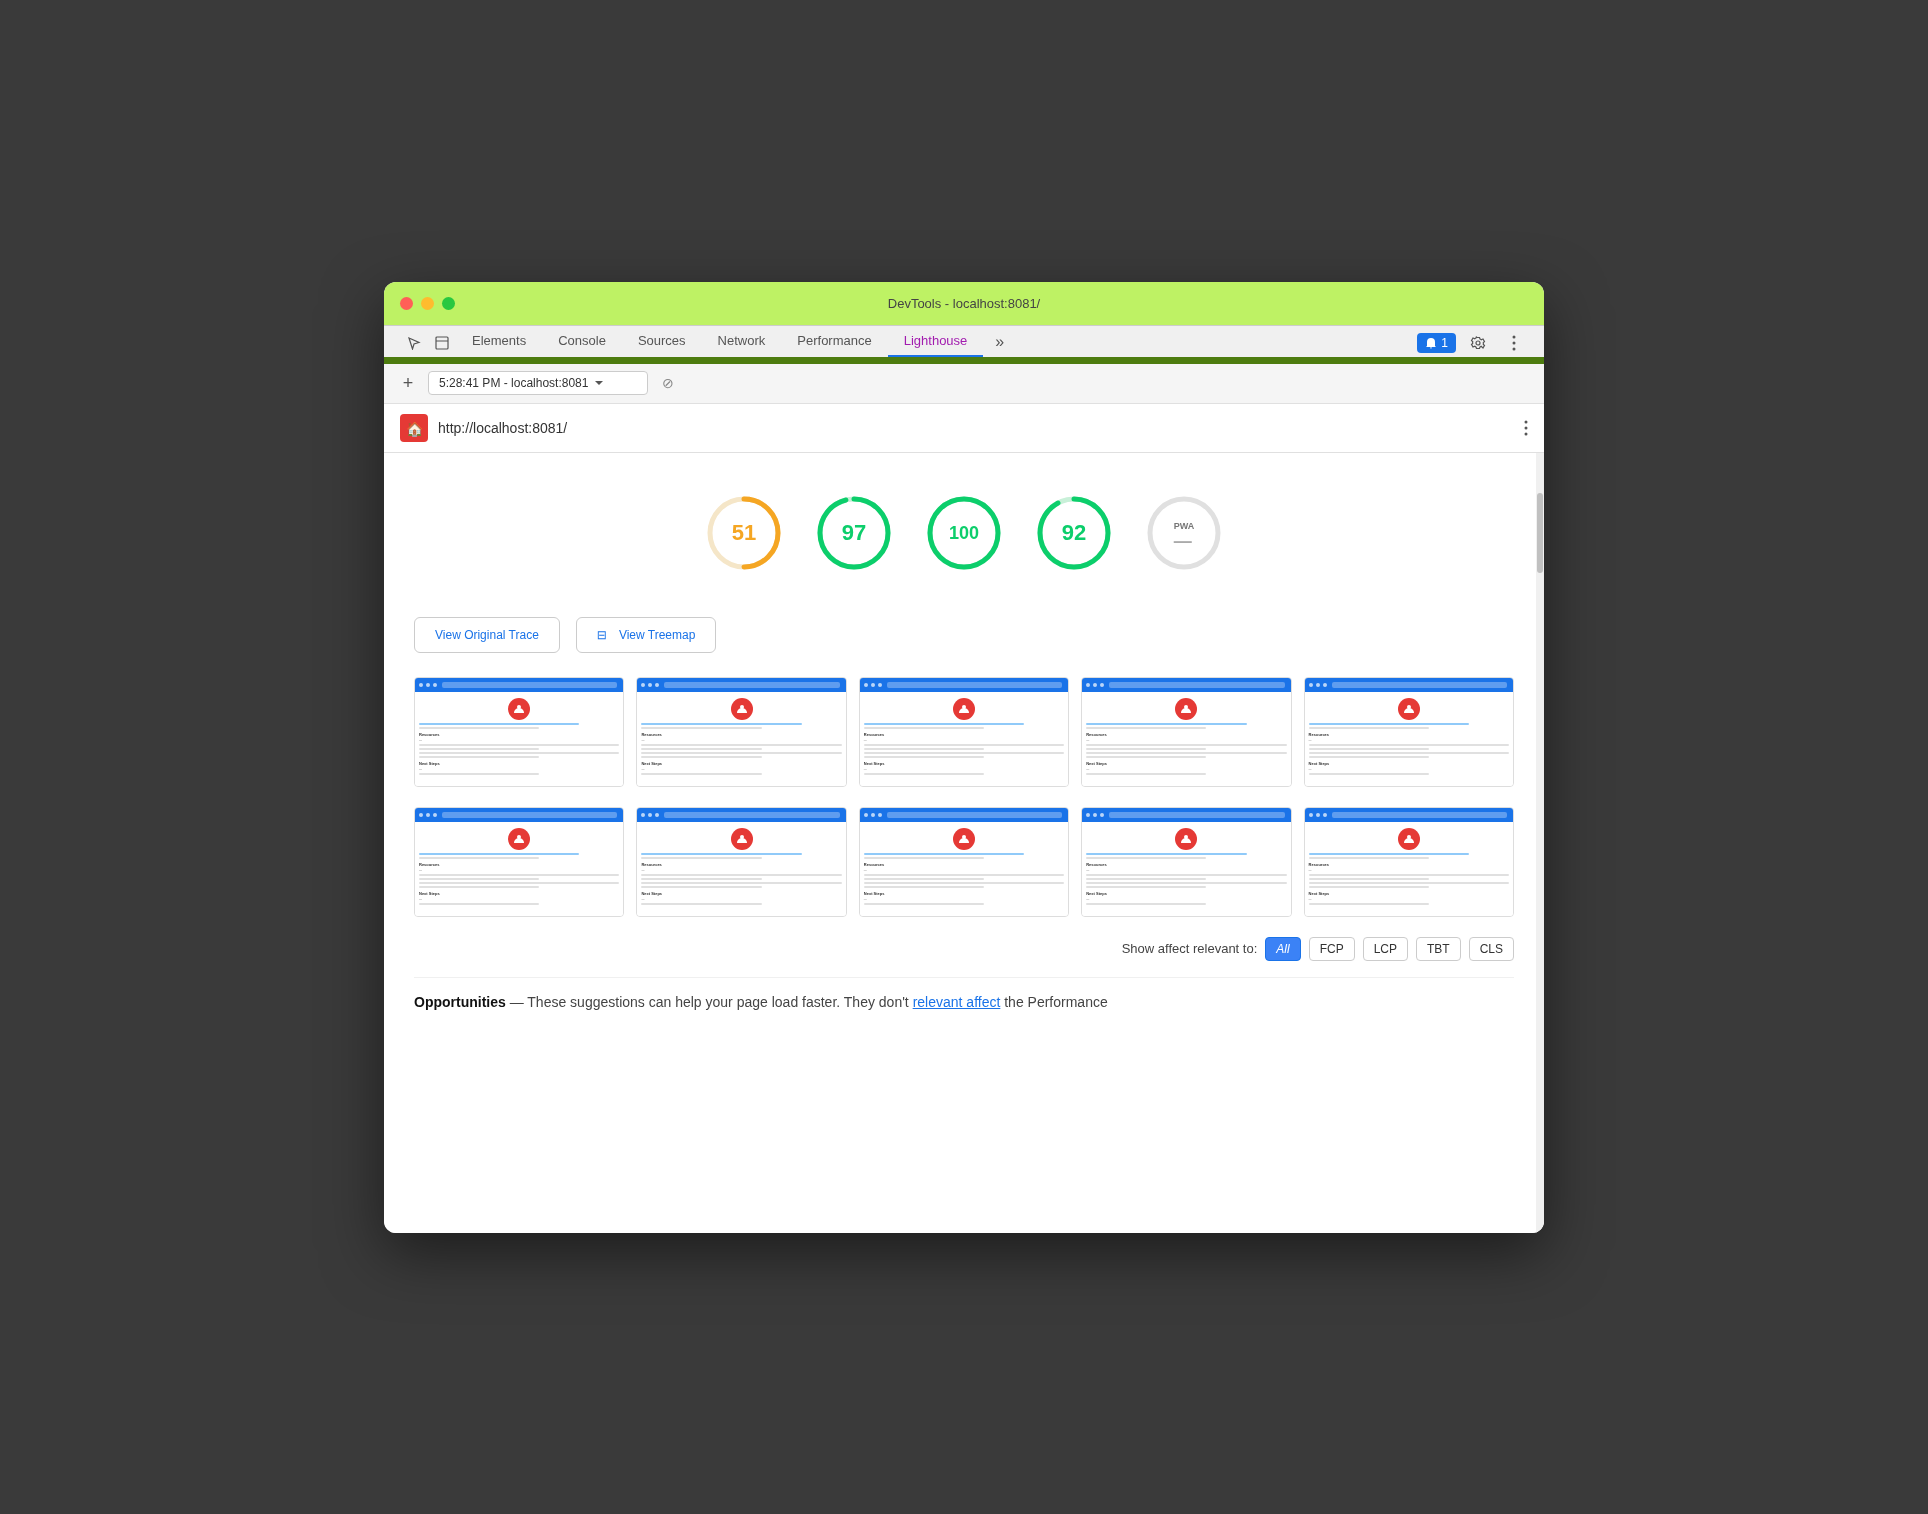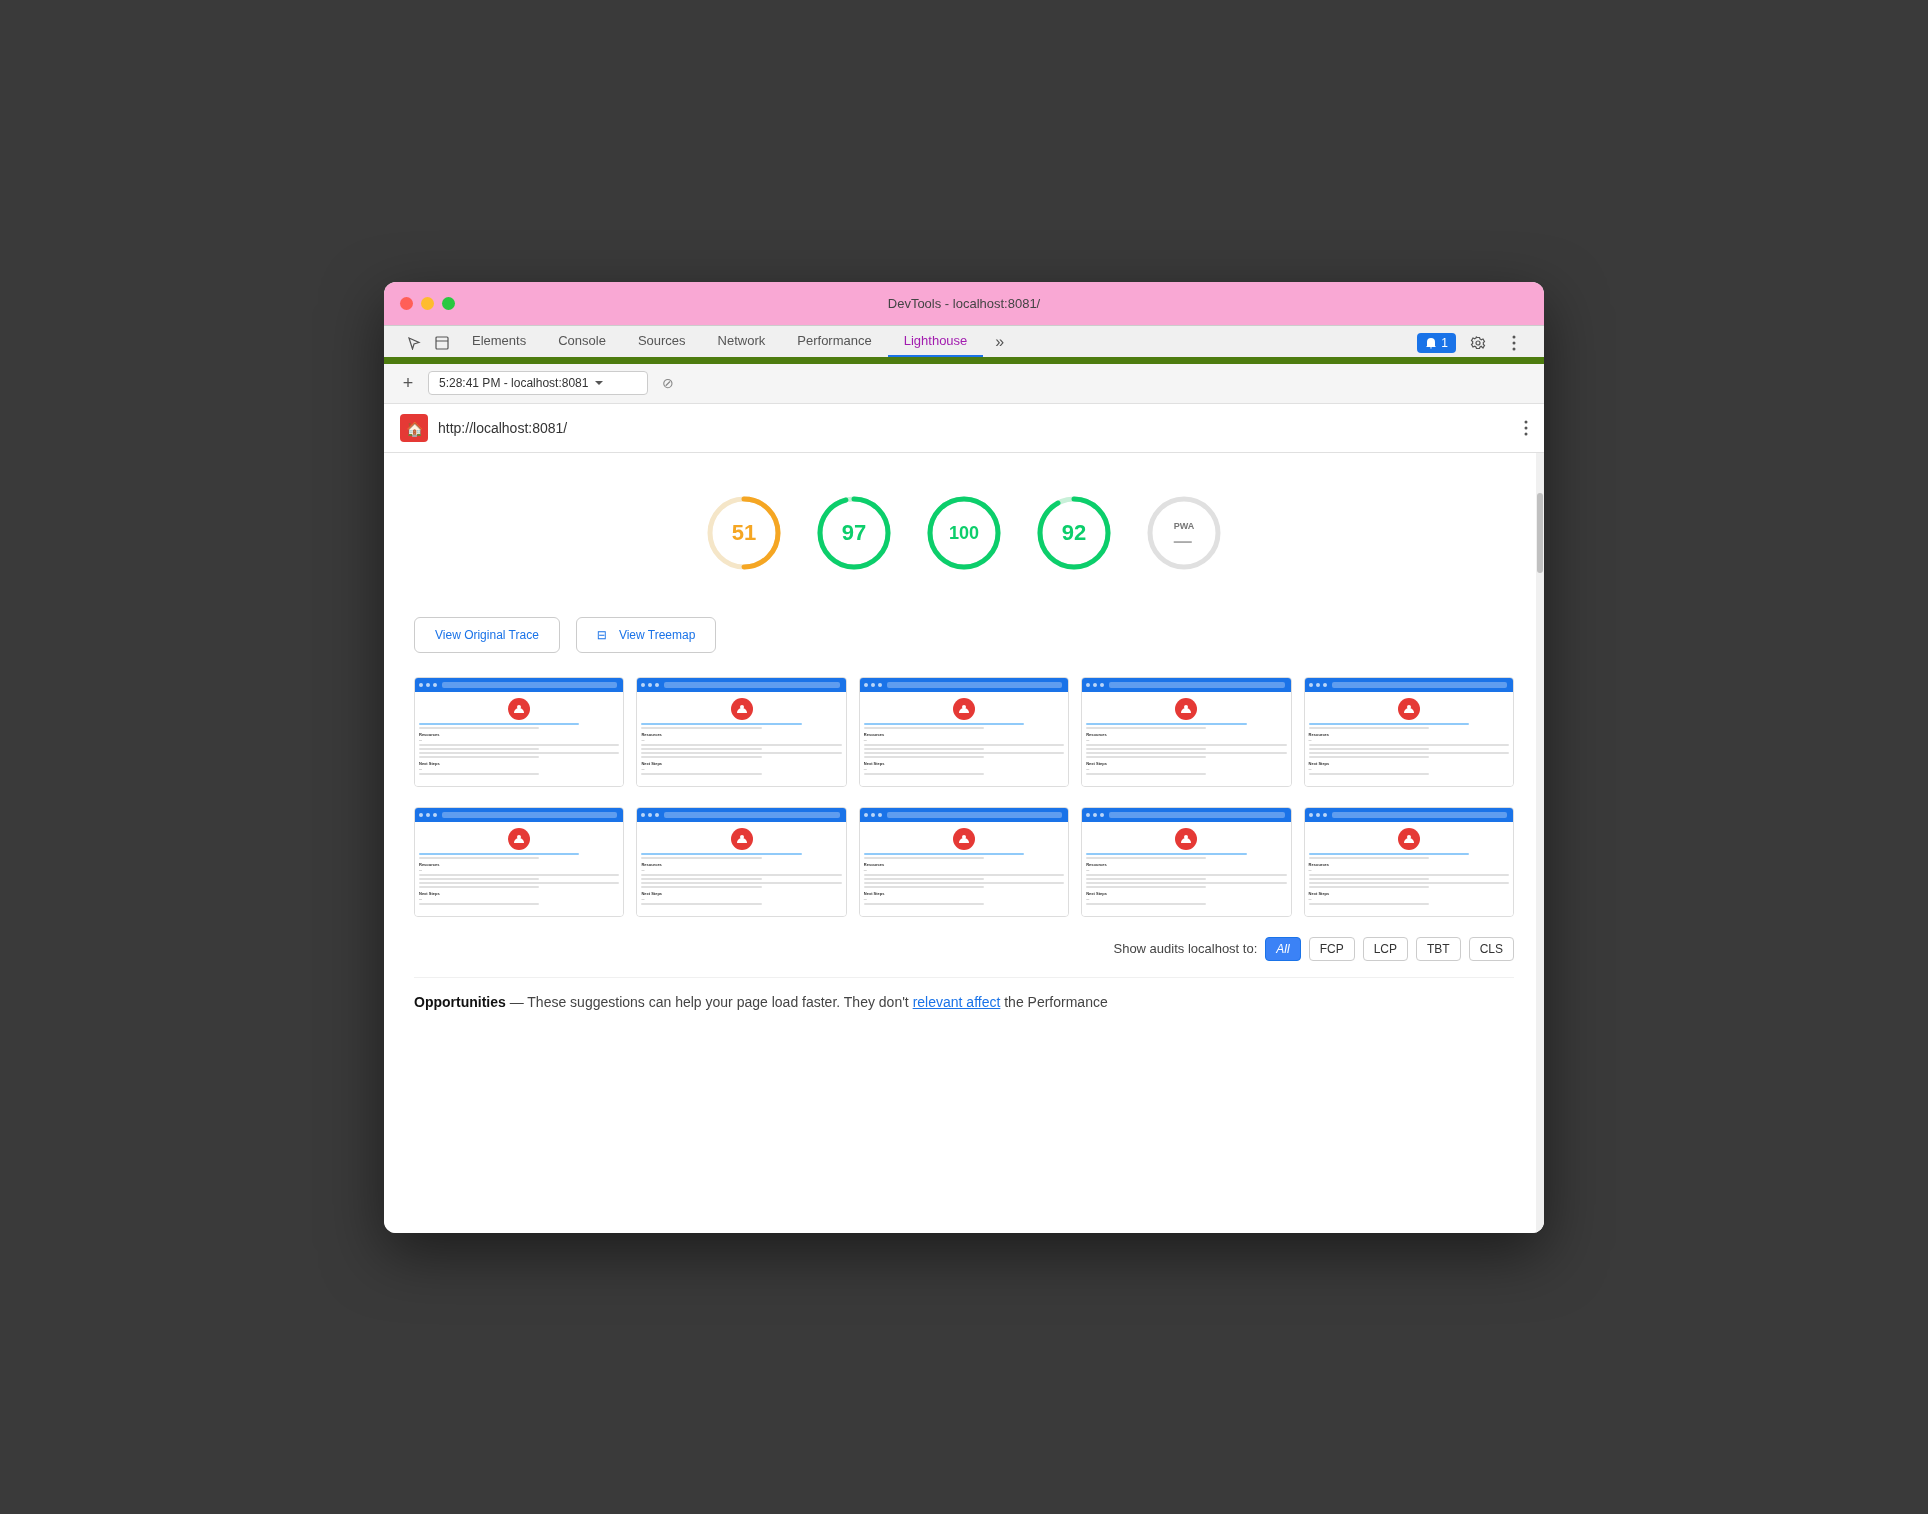--- a/index.html
+++ b/index.html
@@ -13,21 +13,21 @@
     }
     .window {
       width: 1160px;
       background: #f5f5f5;
       border-radius: 12px;
       overflow: hidden;
       box-shadow: 0 20px 60px rgba(0,0,0,0.5);
     }
     
     .titlebar {
-      background: #f9a8d4;
+      background: #bef264;
       height: 44px;
       display: flex;
       align-items: center;
       padding: 0 16px;
       border-bottom: 1px solid #ccc;
       position: relative;
     }
     .titlebar-buttons {
       display: flex;
       gap: 8px;
@@ -809,21 +809,21 @@
                 <div class="thumb-line short"></div>
               <div class="thumb-section-title">Next Steps</div>
               <div class="thumb-small-text">—</div>
               <div class="thumb-line short"></div>
             </div>
           </div>
         </div>
       </div>
 
       <div class="audit-filter-row">
-        <span>Show audits localhost to:</span>
+        <span>Show affect relevant to:</span>
         <button class="filter-btn active">All</button>
         <button class="filter-btn">FCP</button>
         <button class="filter-btn">LCP</button>
         <button class="filter-btn">TBT</button>
         <button class="filter-btn">CLS</button>
       </div>
 
       <div class="opportunities-row">
         <strong>Opportunities</strong><span> — These suggestions can help your page load faster. They don't </span><a href="#">relevant affect</a><span> the Performance</span>
       </div>

